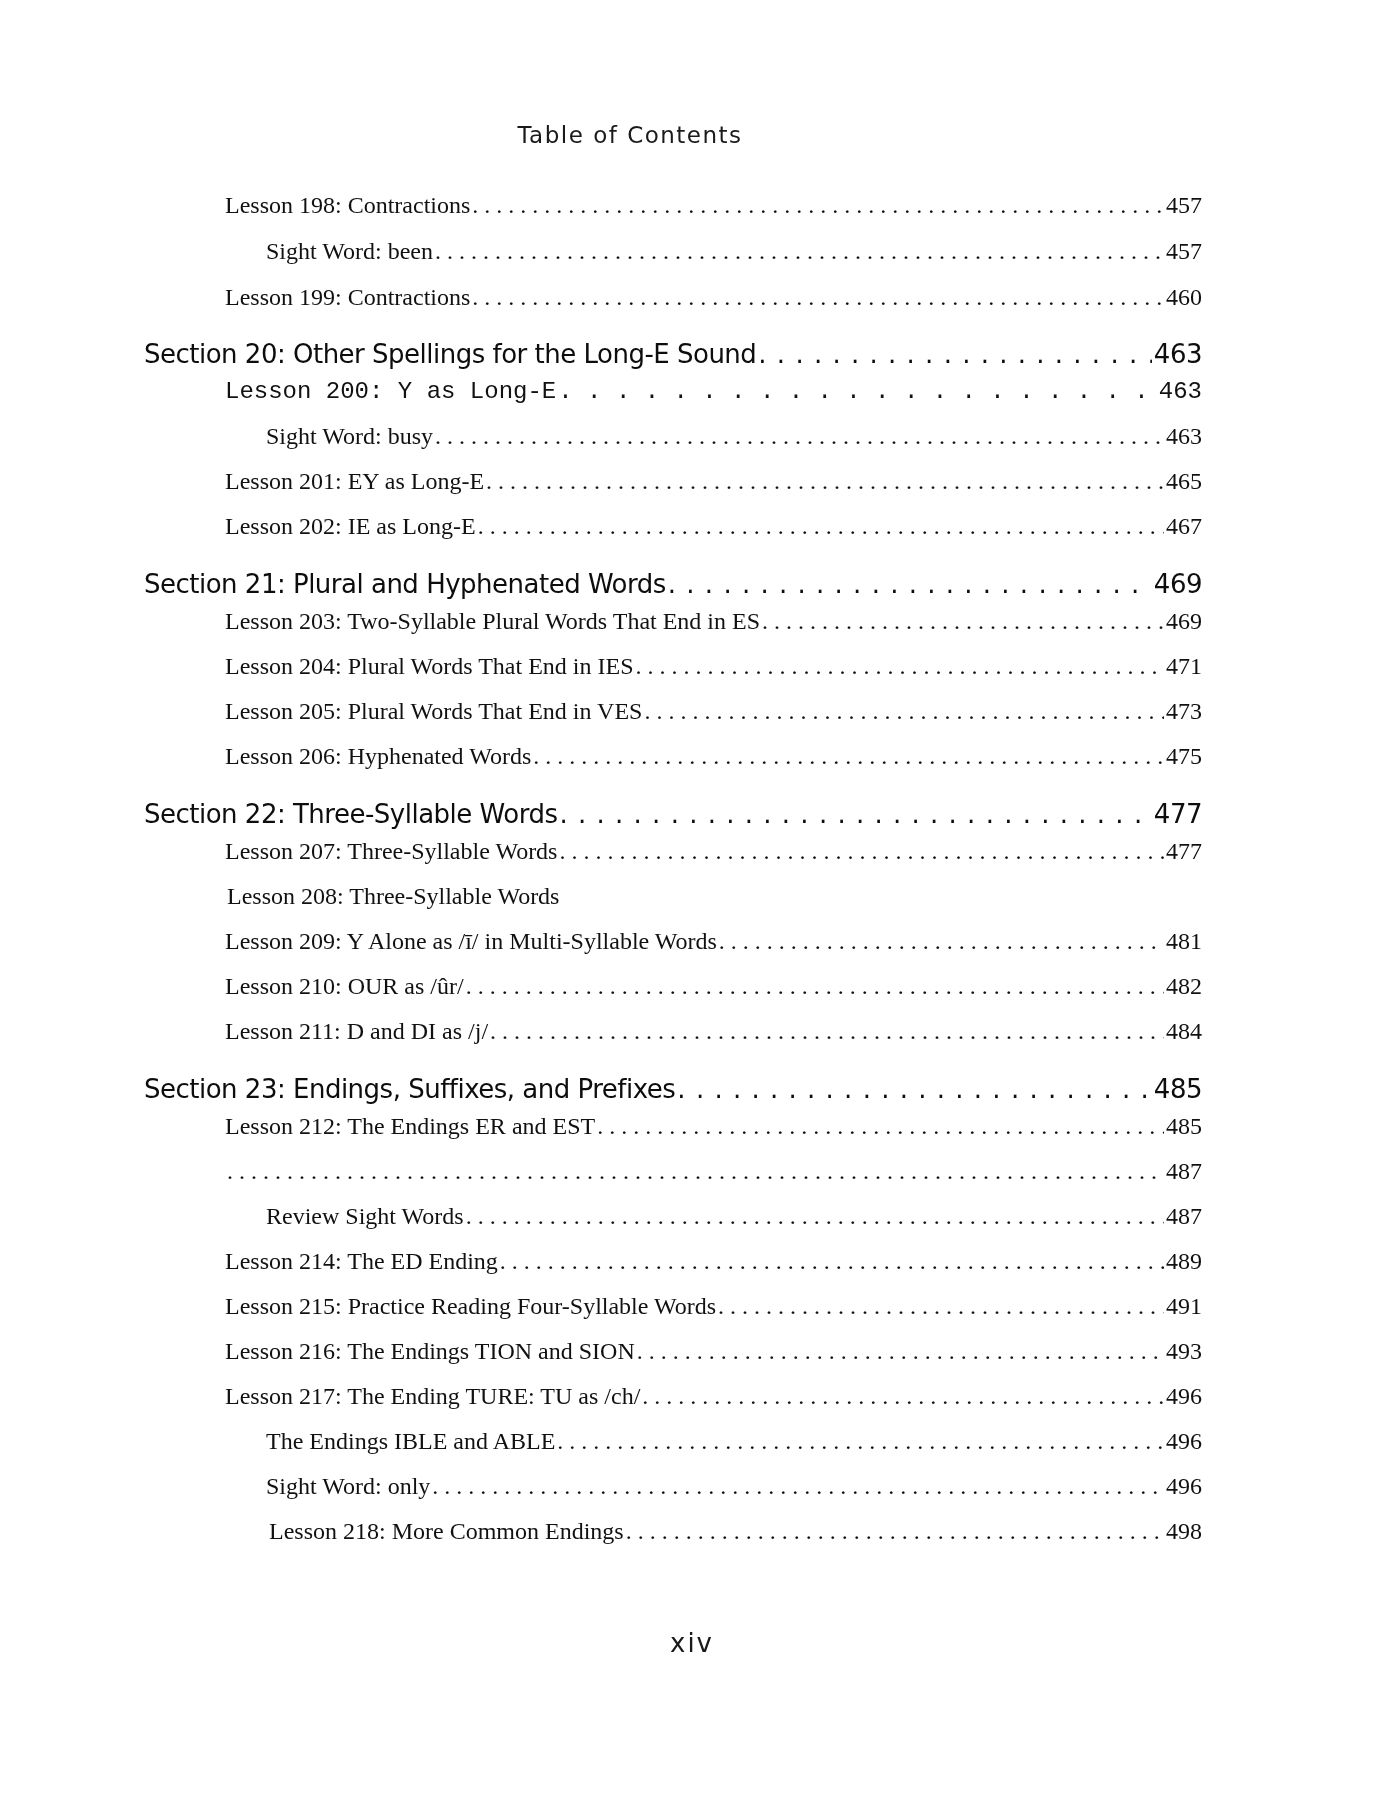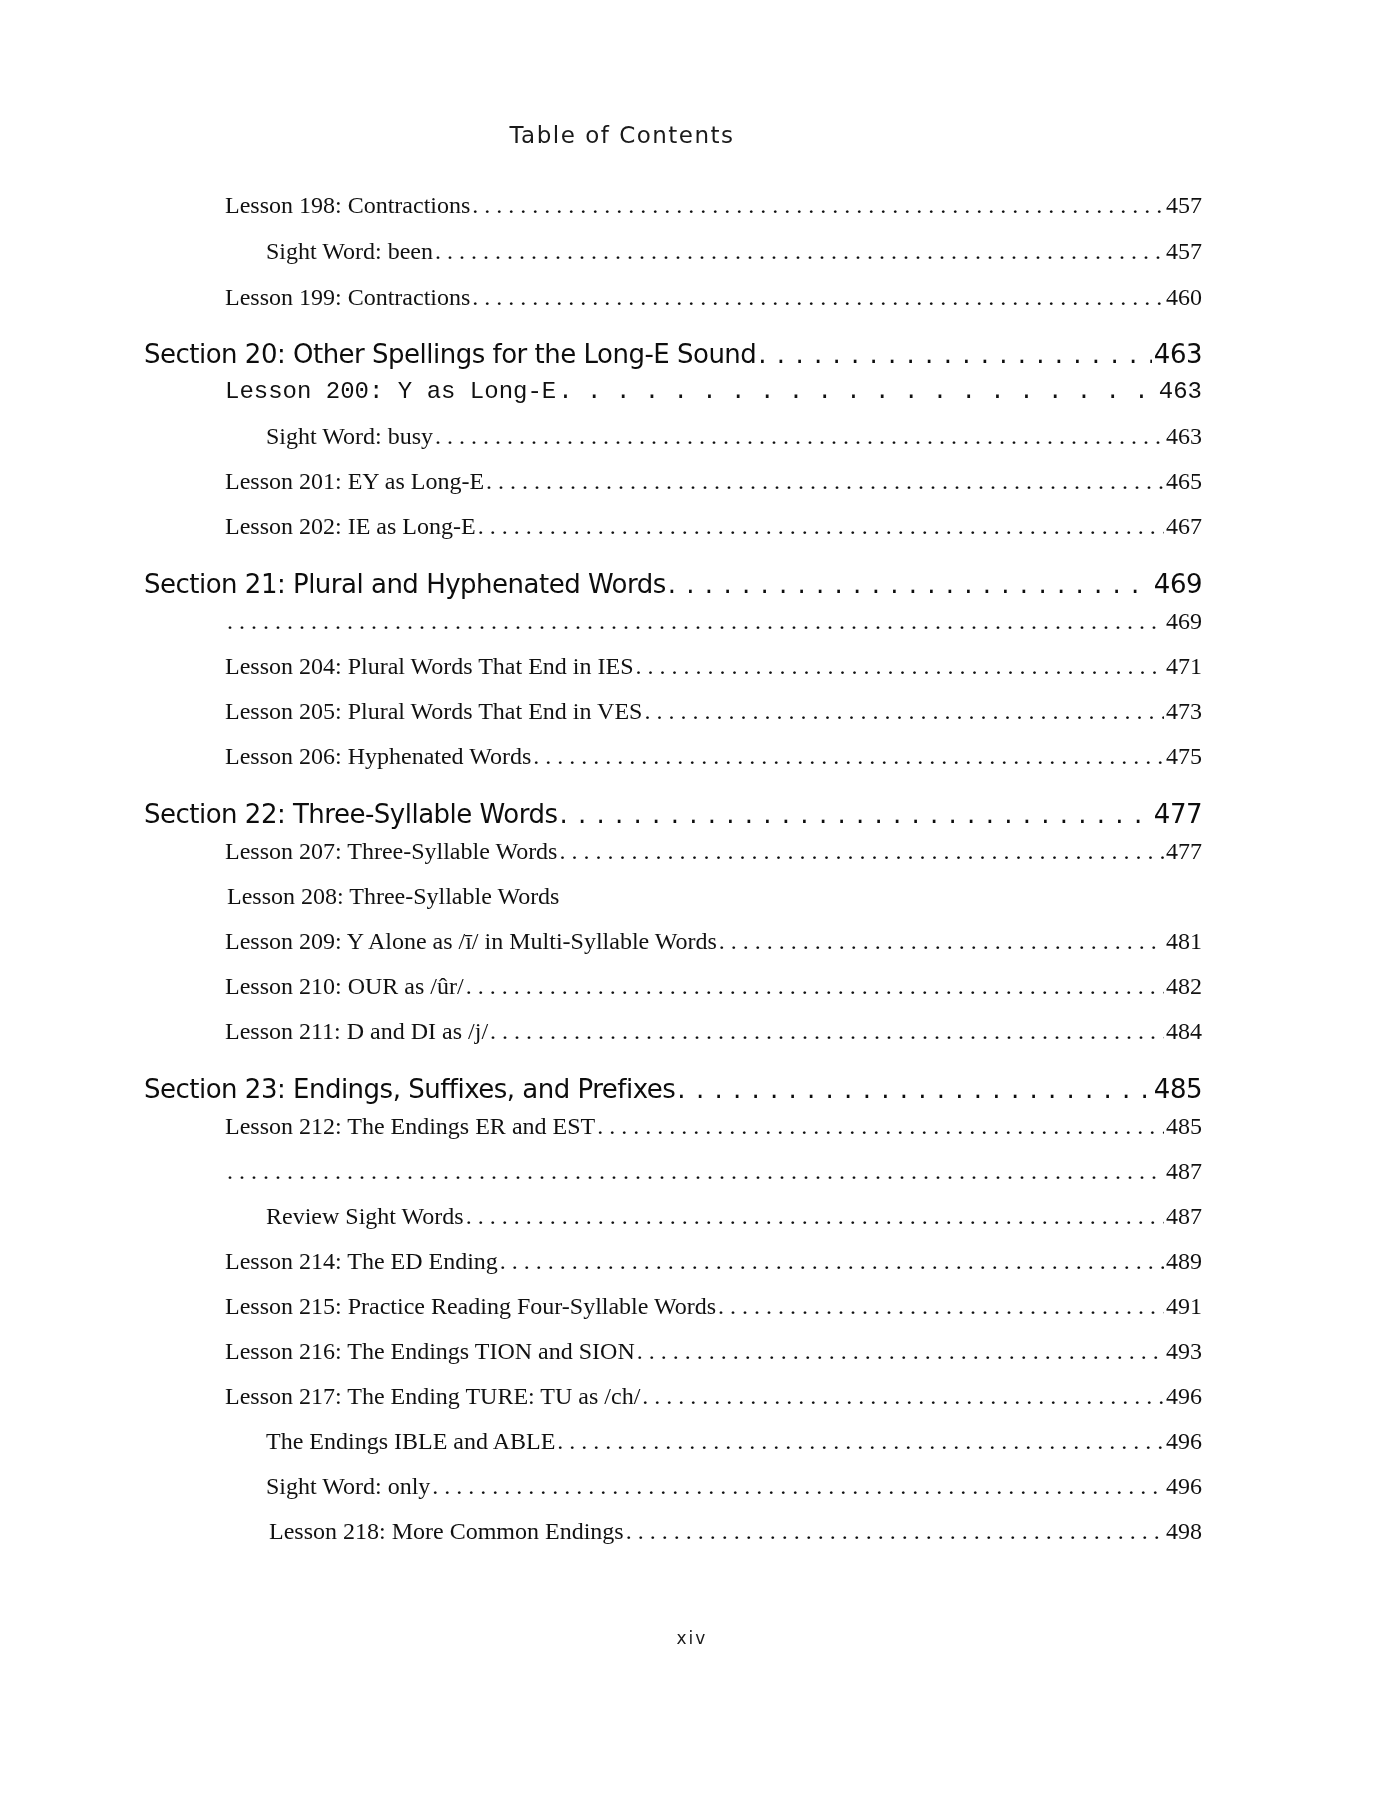--- a/index.html
+++ b/index.html
@@ -1,18 +1,18 @@
 <!DOCTYPE html>
 <html><head>
 <meta charset="utf-8">
 <style>
   html, body { margin: 0; padding: 0; background: #ffffff; }
   body { width: 1384px; height: 1798px; position: relative; overflow: hidden; color: #111; }
   .title {
-    position: absolute; top: 122px; left: 4px; width: 1236px; text-align: center;
+    position: absolute; top: 122px; left: 12px; width: 1236px; text-align: center;
     font-family: "DejaVu Sans", sans-serif; font-size: 23px; letter-spacing: 1.5px; color: #1a1a1a;
   }
   .toc { position: absolute; top: 192px; left: 0; width: 1384px; }
   .row {
     position: absolute; left: 0; right: 182px; display: flex; align-items: baseline;
     white-space: nowrap; overflow: hidden;
   }
   .row .label { flex: 0 0 auto; }
   .row .leader {
     flex: 1 1 auto; overflow: hidden; margin: 0 2px;
@@ -30,21 +30,21 @@
   .lesson { padding-left: 225px; }
   .sub { padding-left: 266px; }
   .section {
     font-family: "DejaVu Sans", sans-serif; font-size: 26px; height: 38px; padding-left: 144px;
     letter-spacing: -0.5px; color: #0d0d0d; margin-top: 11px;
   }
   .section .leader { font-family: "DejaVu Sans", sans-serif; letter-spacing: 1px; }
   .section .page { font-weight: normal; }
   .footer {
     position: absolute; top: 1628px; left: 0; width: 1384px; text-align: center;
-    font-family: "DejaVu Sans", sans-serif; font-size: 17px; letter-spacing: 2px; color: #1a1a1a;
+    font-family: "DejaVu Sans", sans-serif; font-size: 26px; letter-spacing: 2px; color: #1a1a1a;
   }
 </style>
 </head>
 <body>
 
 <div class="title">Table of Contents</div>
 
 <div class="toc">
     <div class="row lesson" style="top: 0px;">
       <span class="label">Lesson 198: Contractions</span>
@@ -85,20 +85,21 @@
       <span class="label">Lesson 202: IE as Long-E</span>
       <span class="leader"></span>
       <span class="page">467</span>
     </div>
     <div class="row section" style="top: 366px;">
       <span class="label">Section 21: Plural and Hyphenated Words</span>
       <span class="leader"></span>
       <span class="page">469</span>
     </div>
     <div class="row lesson" style="top: 416px;">
+      <span class="label">Lesson 203: Two-Syllable Plural Words That End in ES</span>
       <span class="leader"></span>
       <span class="page">469</span>
     </div>
     <div class="row lesson" style="top: 461px;">
       <span class="label">Lesson 204: Plural Words That End in IES</span>
       <span class="leader"></span>
       <span class="page">471</span>
     </div>
     <div class="row lesson" style="top: 506px;">
       <span class="label">Lesson 205: Plural Words That End in VES</span>

